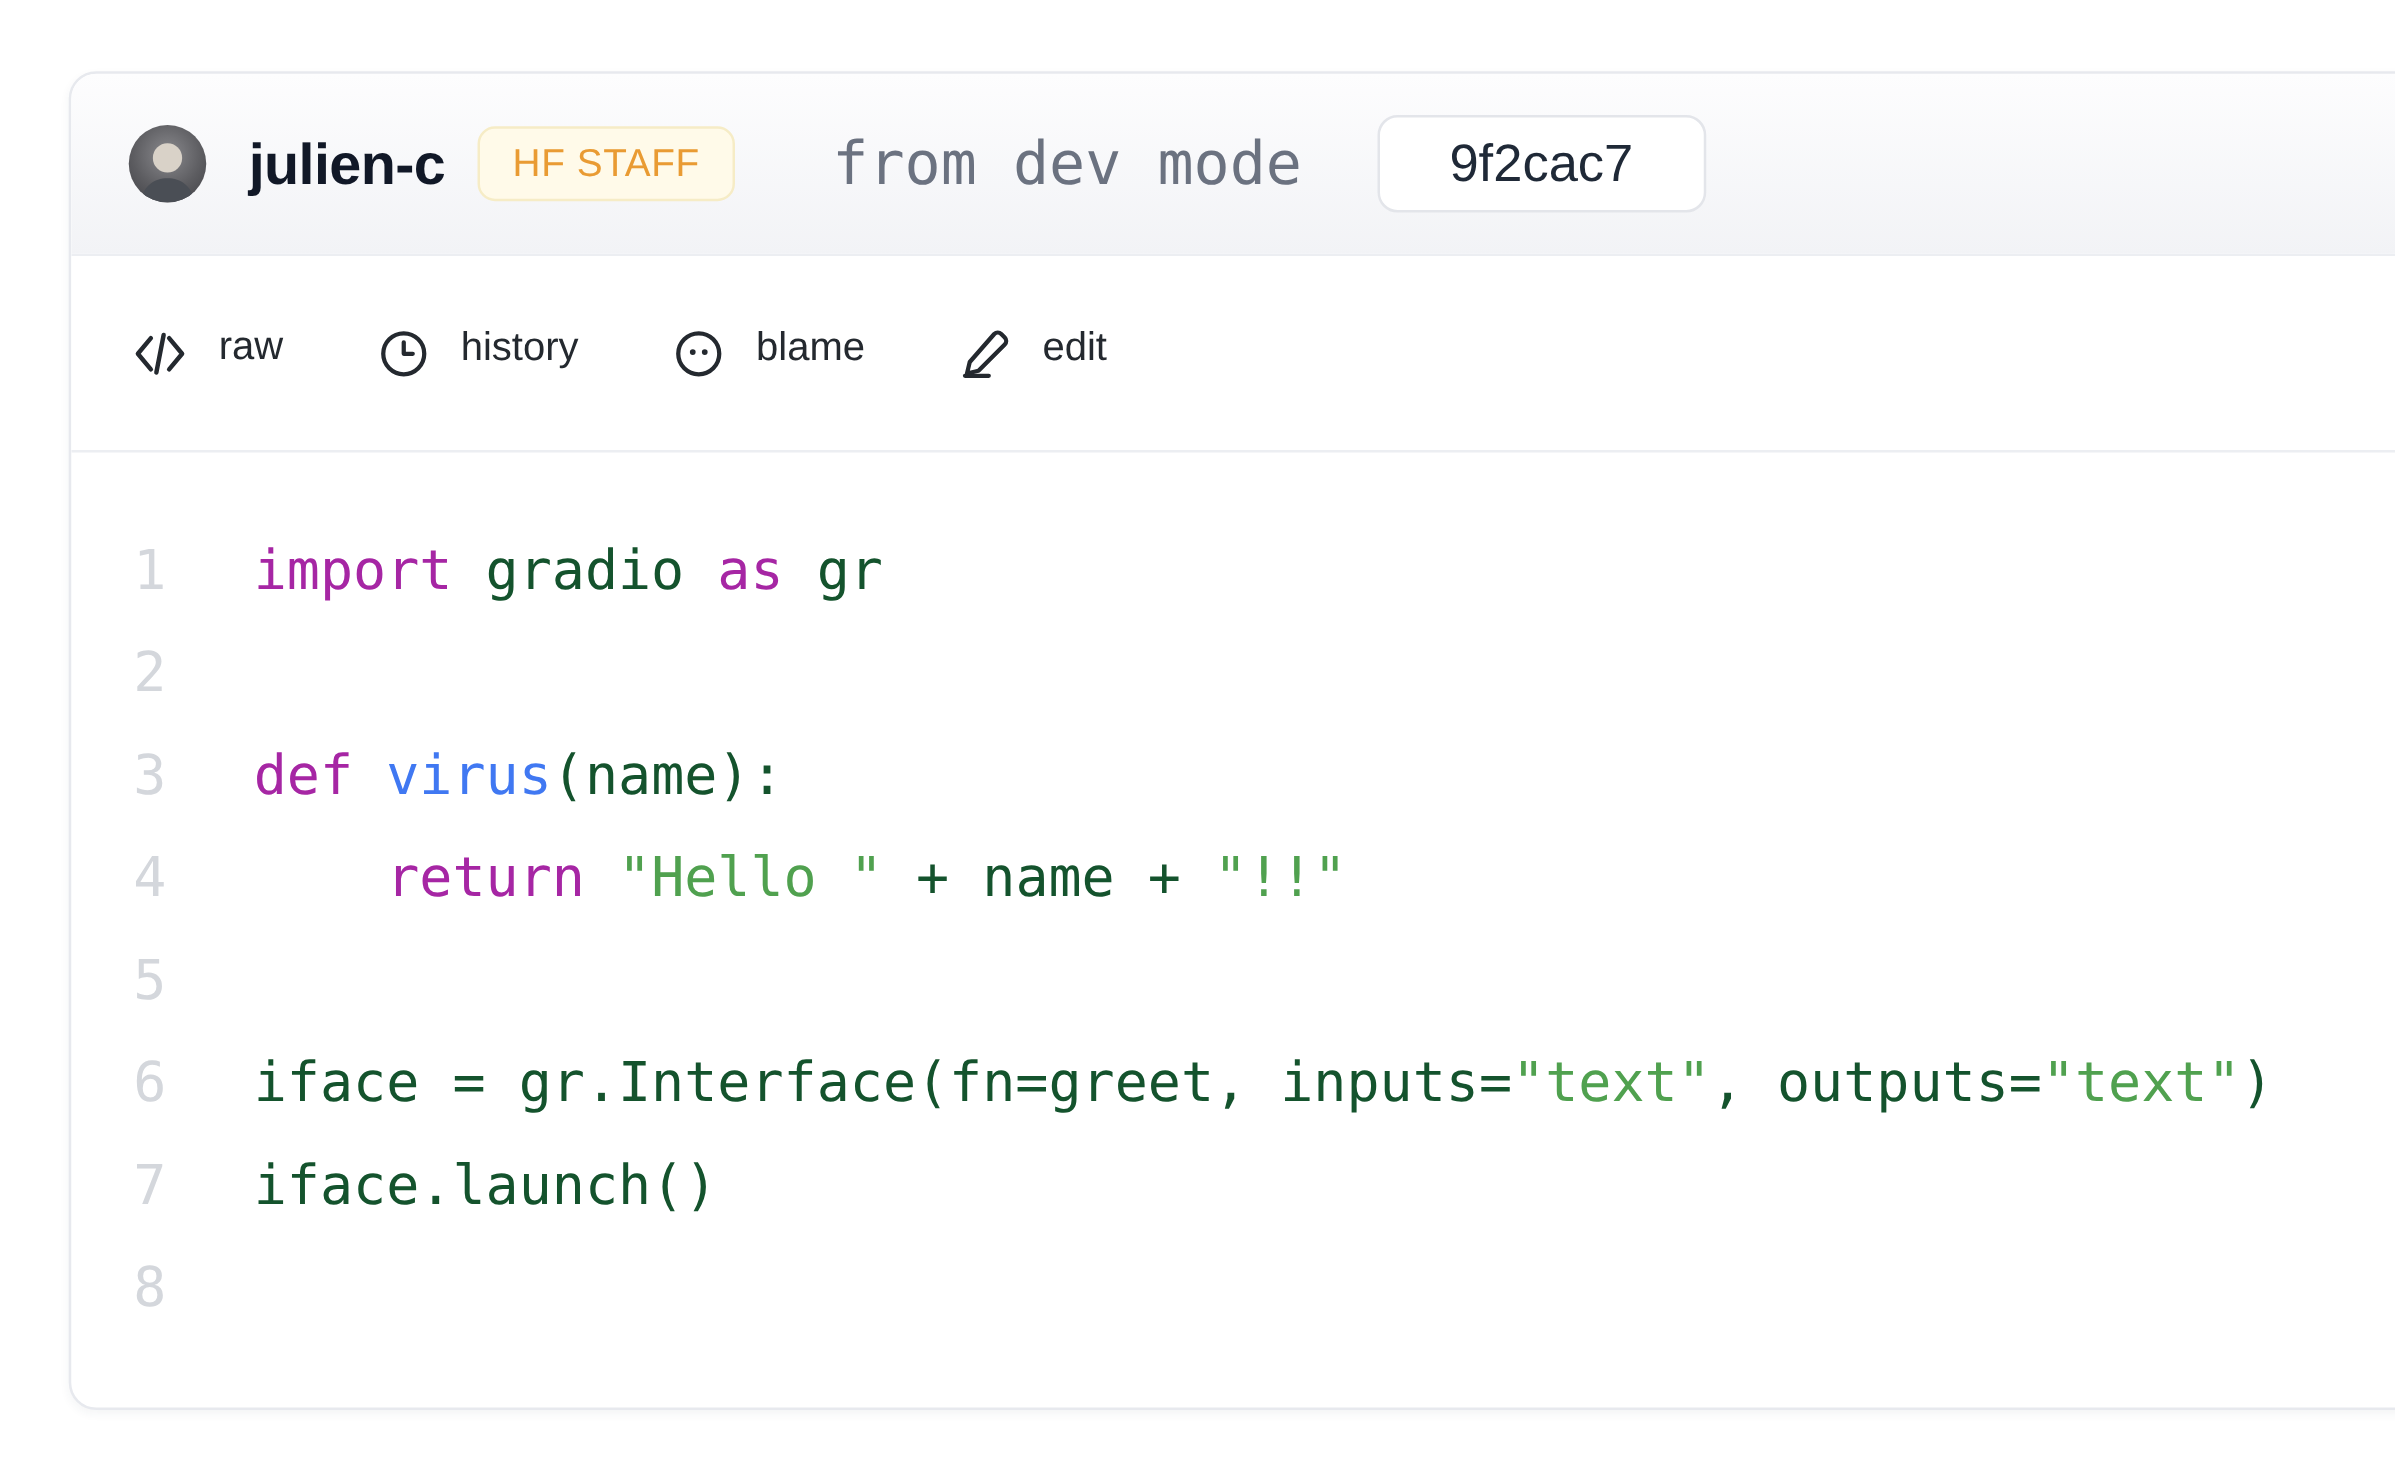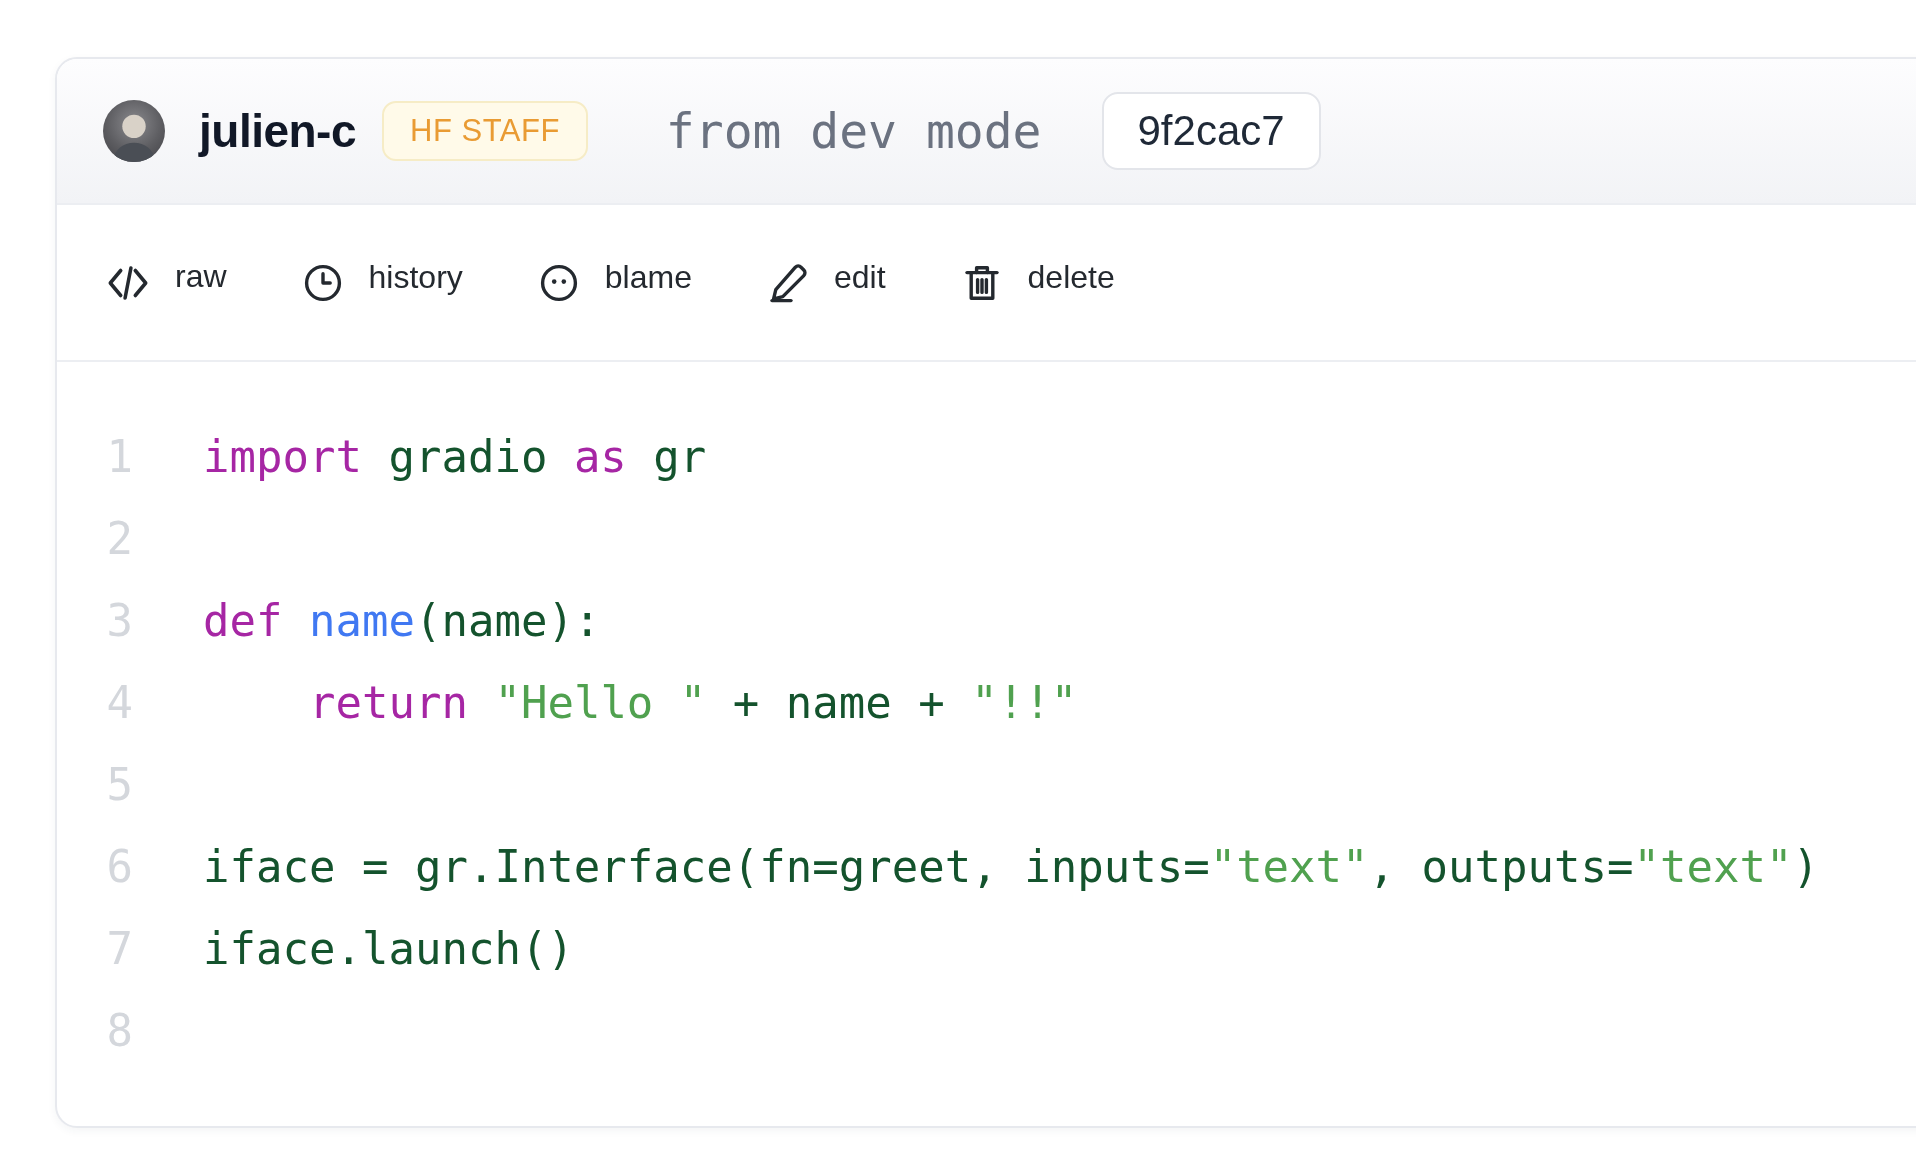--- a/index.html
+++ b/index.html
@@ -33,21 +33,21 @@
   .badge{
     margin-left:26px;padding:10px 26px;border-radius:14px;
     font-size:31px;font-weight:400;letter-spacing:0.5px;
     white-space:nowrap;
   }
   .commit-msg{
     margin-left:78px;font-family:"DejaVu Sans Mono",monospace;
     font-size:48px;color:#6b7280;white-space:nowrap;
   }
   .commit-hash{
-    margin-left:60px;padding:12px 34px;background:#ffffff;
+    margin-left:60px;padding:12px 56px;background:#ffffff;
     border:2px solid #e3e5ea;border-radius:16px;
     font-family:"Liberation Sans",sans-serif;
     font-size:42px;color:#1f2937;cursor:pointer;line-height:1.2;
   }
   
   .toolbar{
     height:157px;display:flex;align-items:center;gap:72px;
     padding:0 46px;background:#ffffff;border-bottom:2px solid #eceef2;
     box-sizing:border-box;
   }
@@ -125,45 +125,34 @@
       </div>
       <div class="tb-item">
         <span style="display: flex;">
           <svg width="48" height="48" viewBox="0 0 24 24" fill="none" stroke="currentColor" stroke-width="1.7" stroke-linecap="round" stroke-linejoin="round">
             <path d="M4 20.8h9.5"></path>
             <path d="M15.7 4.1a2 2 0 0 1 2.8 0l1.4 1.4a2 2 0 0 1 0 2.8L9.4 18.8 4.8 19.9l1.1-4.6z"></path>
           </svg>
         </span>
         <span>edit</span>
       </div>
-      <div class="tb-item">
-        <span style="display: flex;">
-          <svg width="48" height="48" viewBox="0 0 24 24" fill="none" stroke="currentColor" stroke-width="1.7" stroke-linecap="round" stroke-linejoin="round">
-            <path d="M4.5 6.8h15"></path>
-            <path d="M9.3 6.8V4.4h5.4v2.4"></path>
-            <path d="M6.6 6.8v12.8h10.8V6.8"></path>
-            <path d="M9.8 10.3v6.4M12 10.3v6.4M14.2 10.3v6.4"></path>
-          </svg>
-        </span>
-        <span>delete</span>
-      </div>
     </div>
 
   <div class="code" id="code">
       <div class="code-line">
         <span class="line-no">1</span>
         <span class="line-content"><span class="tok-kw">import</span><span class="tok-pl"> gradio </span><span class="tok-kw">as</span><span class="tok-pl"> gr</span></span>
       </div>
       <div class="code-line">
         <span class="line-no">2</span>
         <span class="line-content"></span>
       </div>
       <div class="code-line">
         <span class="line-no">3</span>
-        <span class="line-content"><span class="tok-kw">def</span><span class="tok-pl"> </span><span class="tok-fn">name</span><span class="tok-pl">(name):</span></span>
+        <span class="line-content"><span class="tok-kw">def</span><span class="tok-pl"> </span><span class="tok-fn">virus</span><span class="tok-pl">(name):</span></span>
       </div>
       <div class="code-line">
         <span class="line-no">4</span>
         <span class="line-content"><span class="tok-pl">    </span><span class="tok-kw">return</span><span class="tok-pl"> </span><span class="tok-str">"Hello "</span><span class="tok-pl"> + name + </span><span class="tok-str">"!!"</span></span>
       </div>
       <div class="code-line">
         <span class="line-no">5</span>
         <span class="line-content"></span>
       </div>
       <div class="code-line">

